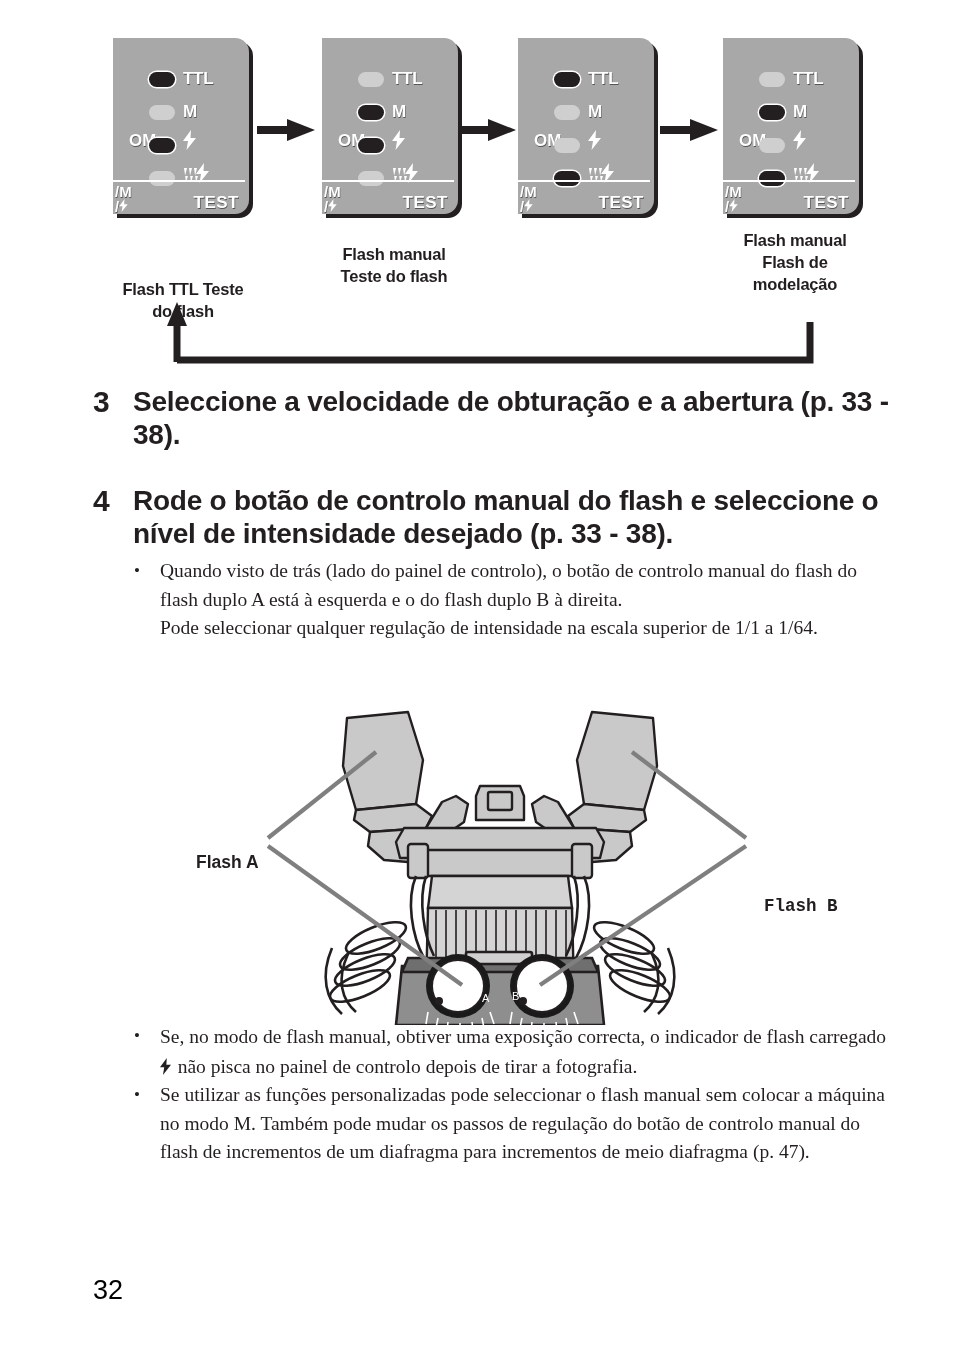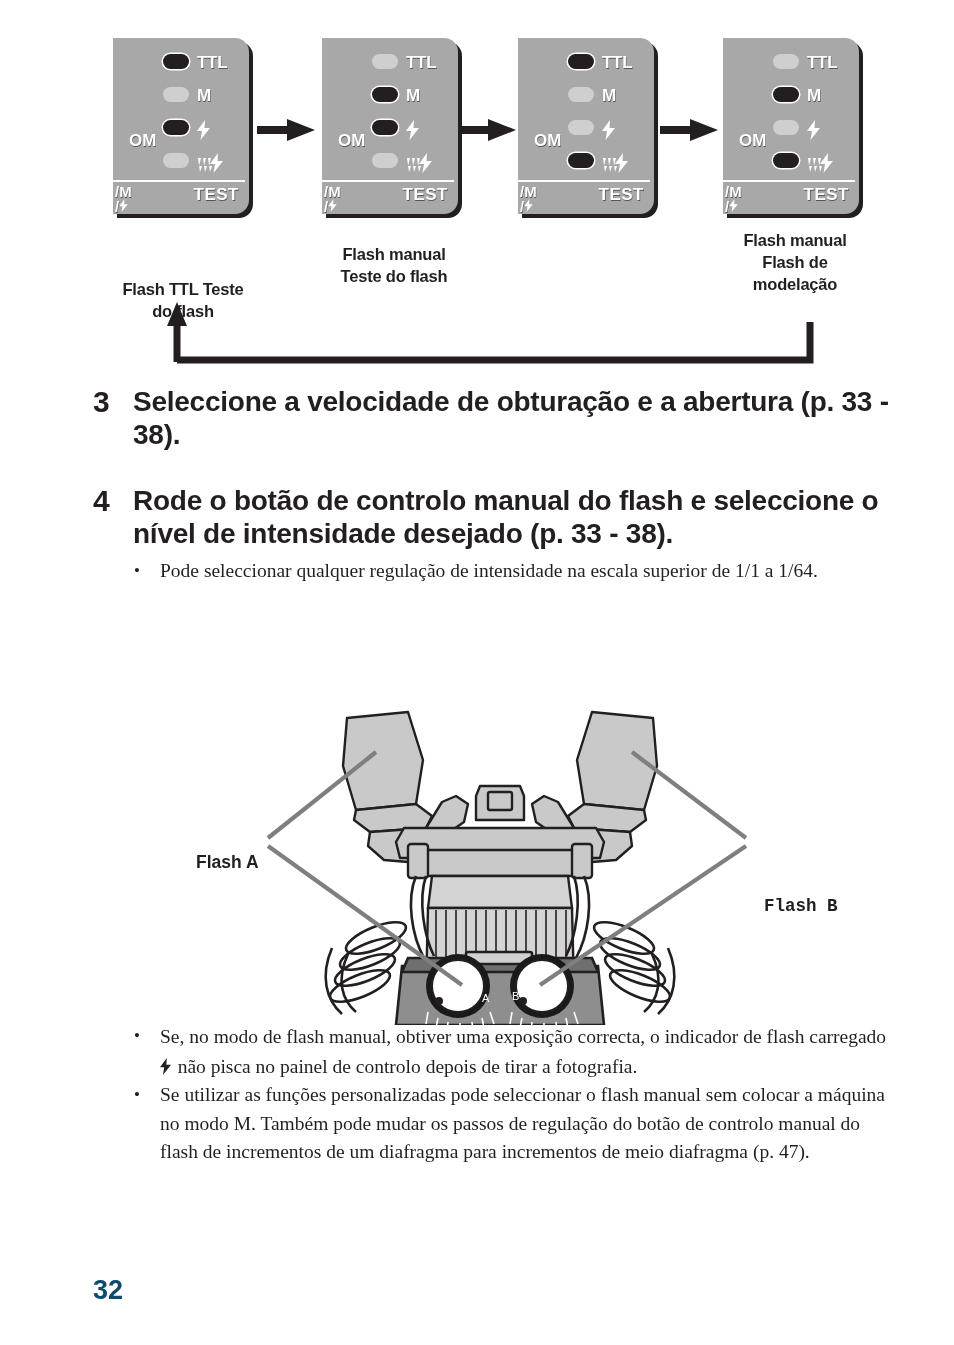--- a/index.html
+++ b/index.html
@@ -41,23 +41,23 @@
   .lcd-panel.p4 { left: 723px; }
 
   .lcd-rows {
     position: absolute;
     left: 0;
     top: 16px;
     width: 136px;
   }
   .lcd-row {
     display: flex;
-    align-items: flex-start;
+    align-items: flex-end;
     height: 33px;
-    padding-left: 50px;
+    padding-left: 36px;
   }
   .led {
     width: 26px;
     height: 15px;
     border-radius: 8px;
     flex: 0 0 auto;
     margin-right: 8px;
   }
   .led.on  { background: #231f20; box-shadow: 0 0 0 1.5px #ffffff; }
   .led.off { background: #cfcfcf; }
@@ -96,21 +96,21 @@
     top: 146px;
     color: #ffffff;
     font-weight: bold;
     font-size: 15px;
     line-height: 15px;
     text-shadow: 0.6px 0.6px 0 #555;
   }
   .lcd-test {
     position: absolute;
     right: 10px;
-    top: 147px;
+    top: 155px;
     color: #ffffff;
     font-weight: bold;
     font-size: 17px;
     letter-spacing: 0.5px;
     text-shadow: 0.6px 0.6px 0 #555;
   }
 
   .flow-arrow {
     position: absolute;
     top: 118px;
@@ -208,22 +208,21 @@
   }
   #label-flash-a { left: 196px; top: 836px; }
   #label-flash-b { left: 764px; top: 880px; font-family: Liberation Mono, monospace; }
 
   
   #page-number {
     position: absolute;
     left: 93px;
     top: 1275px;
     font-size: 27px;
-    color: #0c4a6e;
-    font-weight: bold;
+    color: #000000;
   }
 </style>
 </head>
 <body>
 
 <div id="panel-strip">
 
   <div class="lcd-panel p1">
     <div class="zoom-text">OM</div>
     <div class="lcd-rows">
@@ -437,20 +436,21 @@
 
 <div class="step" id="step4">
   <div class="step-num">4</div>
   <div class="step-text">Rode o botão de controlo manual do flash e seleccione o nível de intensidade desejado (p. 33 - 38).</div>
 </div>
 
 <div class="bullet-block" id="bullets-top">
   <div class="bullet-row">
     <div class="bullet-dot">•</div>
     <div class="bullet-body">
+      <div>Quando visto de trás (lado do painel de controlo), o botão de controlo manual do flash do flash duplo A está à esquerda e o do flash duplo B à direita.</div>
       <div>Pode seleccionar qualquer regulação de intensidade na escala superior de 1/1 a 1/64.</div>
     </div>
   </div>
 </div>
 
 <div id="camera-fig">
   <svg width="640" height="325" viewBox="0 0 640 325" aria-hidden="true">
     <g fill="#c9c9c9" stroke="#231f20" stroke-width="2.4" stroke-linejoin="round">
 
       <path d="M167 18 L228 12 L243 60 L236 104 L176 110 L163 66 Z"></path>

